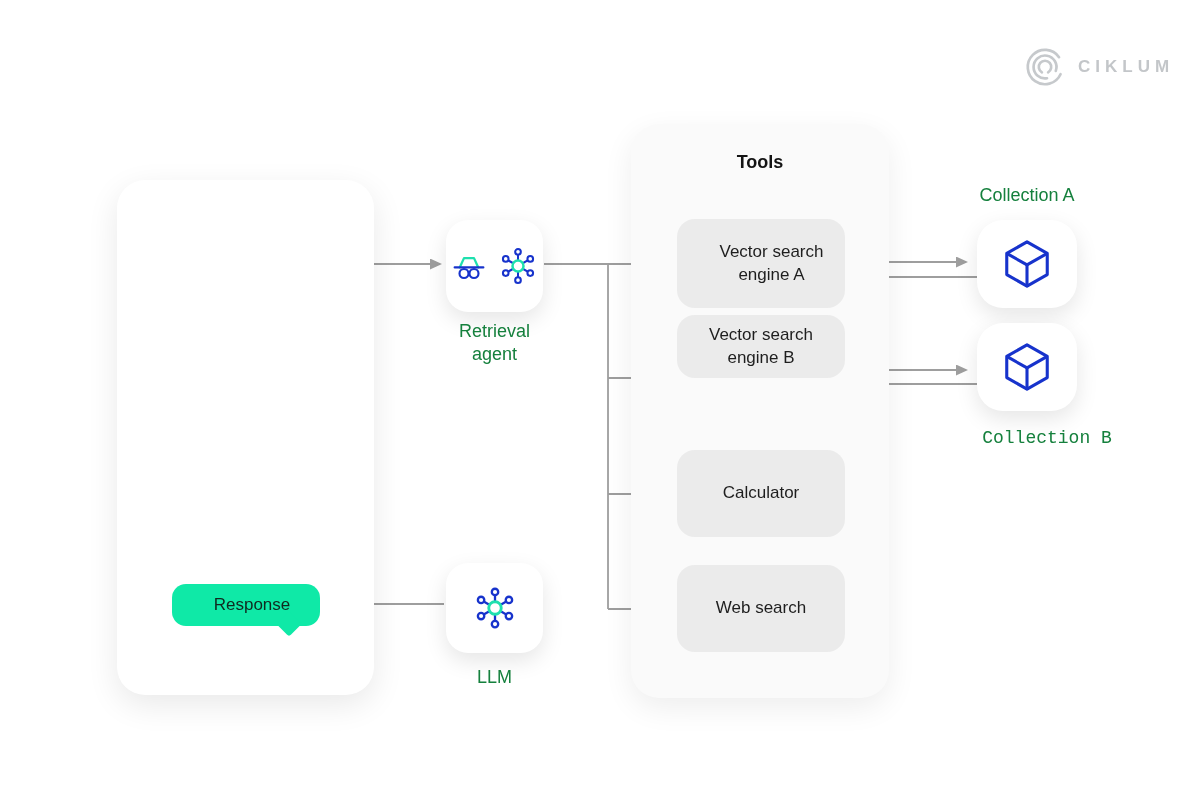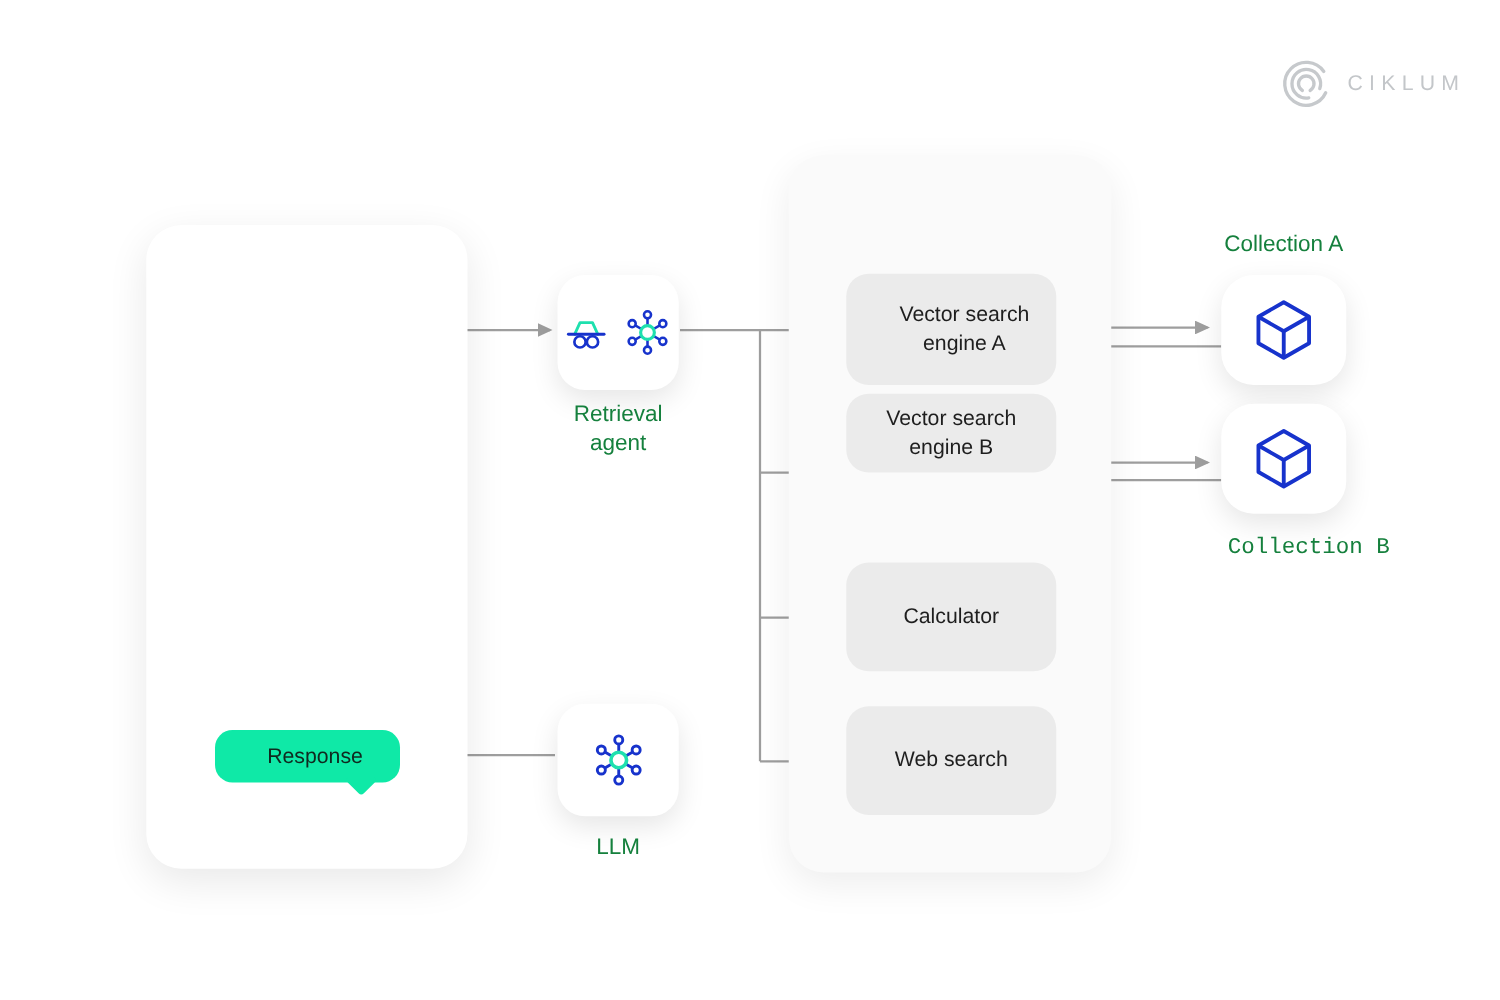--- a/index.html
+++ b/index.html
@@ -20,21 +20,21 @@
     pointer-events: none;
   }
 
   
   .logo {
     position: absolute; left: 1024px; top: 46px;
     display: flex; align-items: center; gap: 12px;
   }
   .logo-text {
     font-size: 17px; letter-spacing: 5px;
-    color: #c3c6c9; font-weight: 400;
+    color: #c3c6c9; font-weight: 700;
   }
 
   
   .user-panel {
     position: absolute; left: 117px; top: 180px;
     width: 257px; height: 515px;
     background: #ffffff; border-radius: 28px;
     box-shadow: 0 10px 32px rgba(0,0,0,0.09);
   }
 
@@ -197,20 +197,21 @@
         <circle cx="28" cy="46" r="3.6"></circle>
         <circle cx="12.4" cy="37" r="3.6"></circle>
         <circle cx="12.4" cy="19" r="3.6"></circle>
       </g>
       <circle cx="28" cy="28" r="7" fill="#ffffff" stroke="#1ee0ae" stroke-width="3.2"></circle>
     </svg>
   </div>
   <div class="node-label label-llm">LLM</div>
 
   <div class="tools-panel"></div>
+  <div class="tools-title">Tools</div>
   <div class="tool-box tool-box-0">Vector search engine A</div>
   <div class="tool-box tool-box-1">Vector search engine B</div>
   <div class="tool-box tool-box-2">Calculator</div>
   <div class="tool-box tool-box-3">Web search</div>
 
   <div class="node-label label-collection-a">Collection A</div>
   <div class="icon-card card-collection-a">
     <svg width="54" height="54" viewBox="0 0 56 56">
       <g fill="none" stroke="#1733cc" stroke-width="3.2" stroke-linejoin="round">
         <path d="M28 5 L49 17 L49 39 L28 51 L7 39 L7 17 Z"></path>

